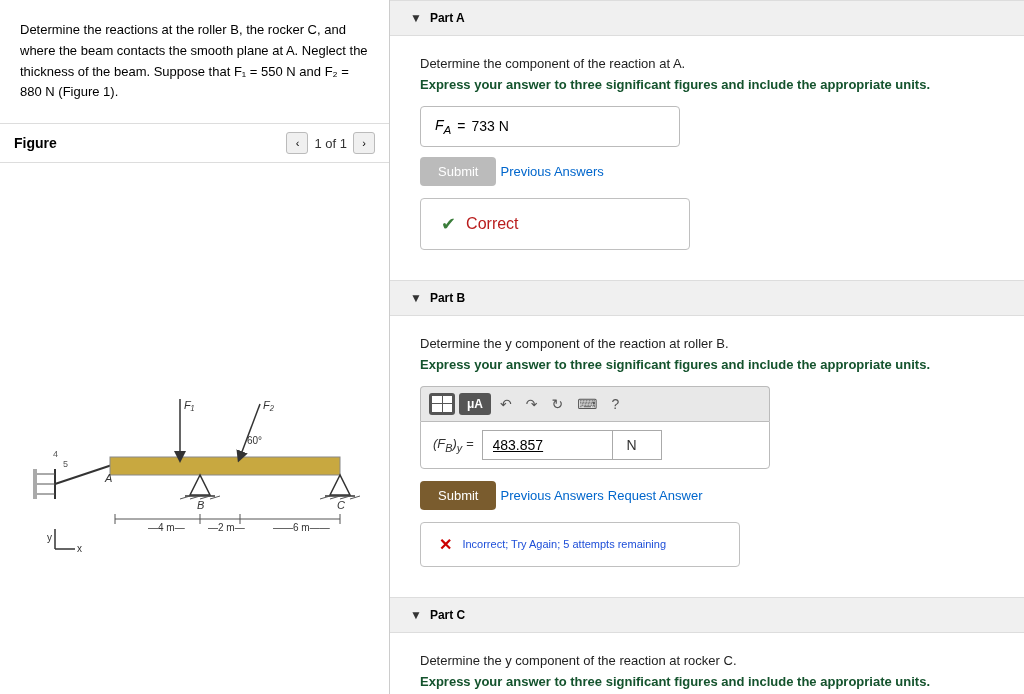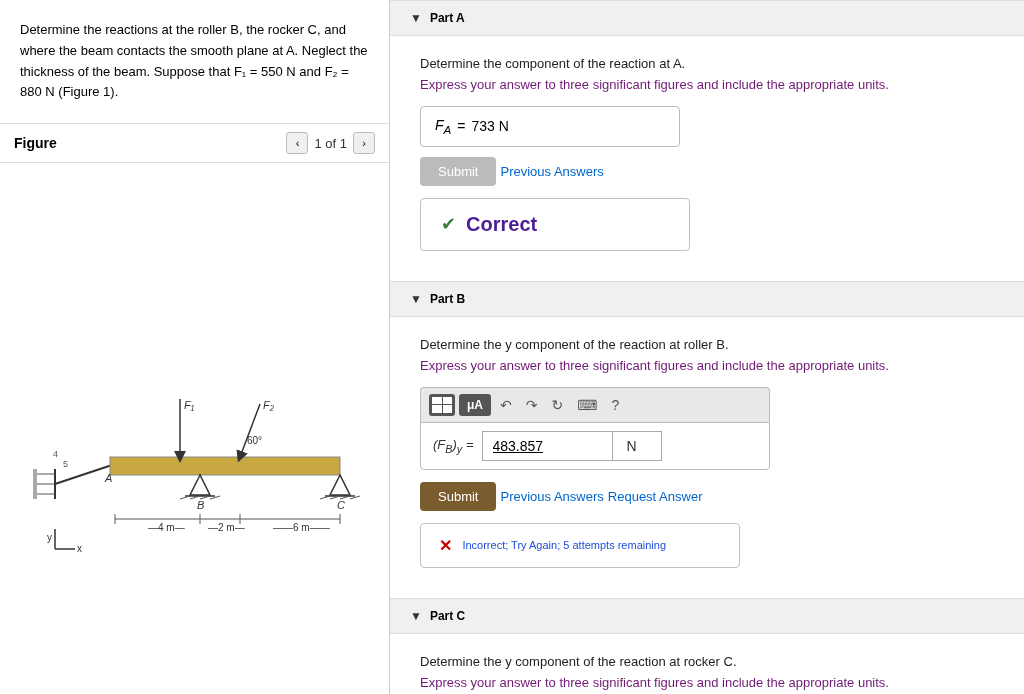--- a/index.html
+++ b/index.html
@@ -93,23 +93,23 @@
       padding: 20px 30px;
     }
 
     .question-text {
       font-size: 13px;
       margin-bottom: 6px;
       color: #222;
     }
     .question-instruction {
       font-size: 13px;
-      font-weight: normal;
+      font-weight: bold;
       margin-bottom: 14px;
-      color: #701a75;
+      color: #14532d;
     }
 
     
     .btn-row {
       display: flex;
       align-items: center;
       gap: 4px;
       margin-bottom: 12px;
     }
     .submit-btn {
@@ -144,23 +144,23 @@
       border-radius: 4px;
       background: #fff;
       max-width: 270px;
       margin-bottom: 10px;
     }
     .correct-check {
       color: #3a7d3a;
       font-size: 18px;
     }
     .correct-text {
-      font-size: 20px;
-      font-weight: bold;
-      color: #4c1d95;
+      font-size: 16px;
+      font-weight: normal;
+      color: #b91c1c;
     }
 
     
     .incorrect-banner {
       display: flex;
       align-items: center;
       gap: 10px;
       padding: 12px 18px;
       border: 1px solid #c0c0c0;
       border-radius: 4px;

